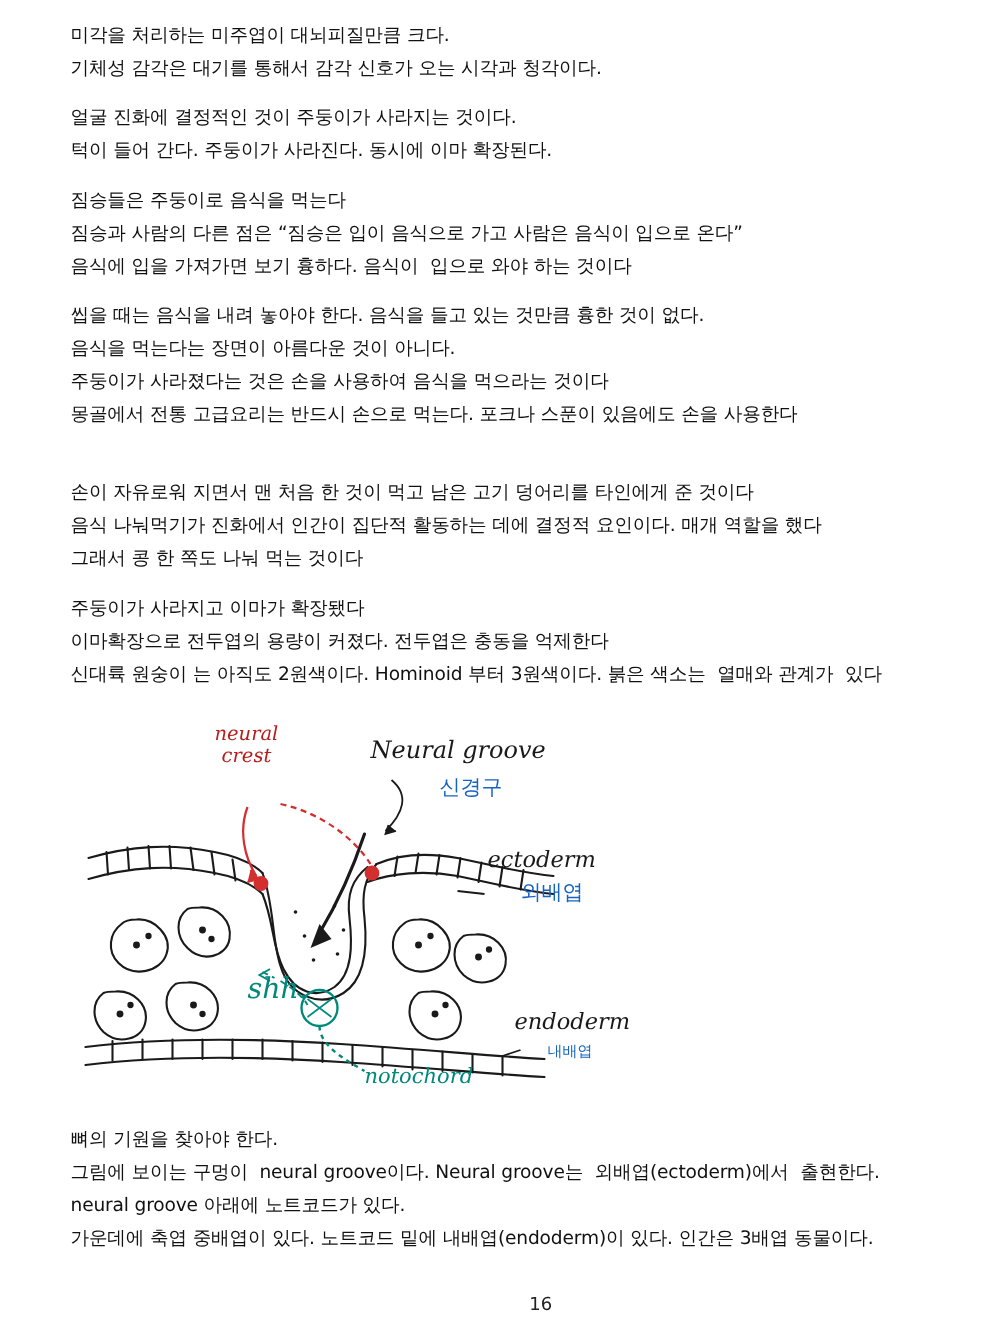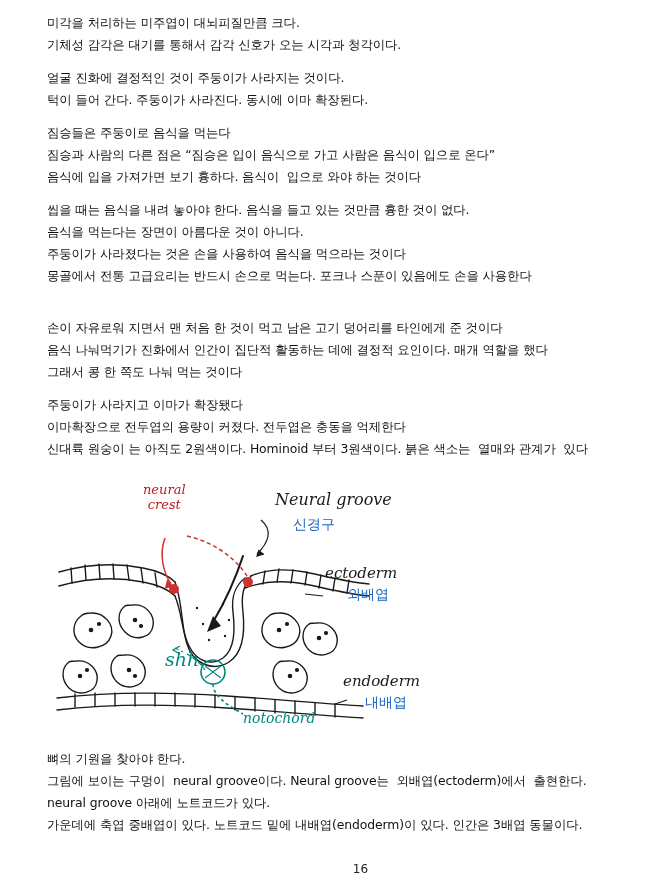--- a/index.html
+++ b/index.html
@@ -227,33 +227,33 @@
         <circle cx="182" cy="144" r="1.2"></circle>
         <circle cx="176" cy="128" r="1.2"></circle>
       </g>
     </svg>
 
     <div class="fig-label handwrite lbl-red" style="left:96px; top:6px; text-align:center; line-height:15px;">
       <span style="white-space:pre-line;">neural
 crest</span>
     </div>
 
-    <div class="fig-label handwrite lbl-dark" style="left:228px; top:14px; font-size:16px;">Neural   groove</div>
+    <div class="fig-label handwrite lbl-dark" style="left:200px; top:14px; font-size:16px;">Neural   groove</div>
 
     <div class="fig-label lbl-blue" style="left:246px; top:40px; font-size:14px;">신경구</div>
 
     <div class="fig-label handwrite lbl-dark" style="left:278px; top:88px; font-size:15px;">ectoderm</div>
 
     <div class="fig-label lbl-blue" style="left:300px; top:110px; font-size:14px;">외배엽</div>
 
     <div class="fig-label handwrite lbl-teal" style="left:118px; top:172px; font-size:19px;">shh.</div>
 
     <div class="fig-label handwrite lbl-dark" style="left:296px; top:196px; font-size:15px;">endoderm</div>
 
-    <div class="fig-label lbl-blue" style="left:318px; top:218px; font-size:14px;">내배엽</div>
+    <div class="fig-label lbl-blue" style="left:318px; top:218px; font-size:10px;">내배엽</div>
 
     <div class="fig-label handwrite lbl-teal" style="left:196px; top:234px; font-size:14px;">notochord</div>
   </div>
 
   <div class="para" style="margin-top:14px;">
     <div class="line">뼈의 기원을 찾아야 한다.</div>
     <div class="line">그림에 보이는 구멍이  neural groove이다. Neural groove는  외배엽(ectoderm)에서  출현한다.</div>
     <div class="line">neural groove 아래에 노트코드가 있다.</div>
     <div class="line">가운데에 축엽 중배엽이 있다. 노트코드 밑에 내배엽(endoderm)이 있다. 인간은 3배엽 동물이다.</div>
   </div>

